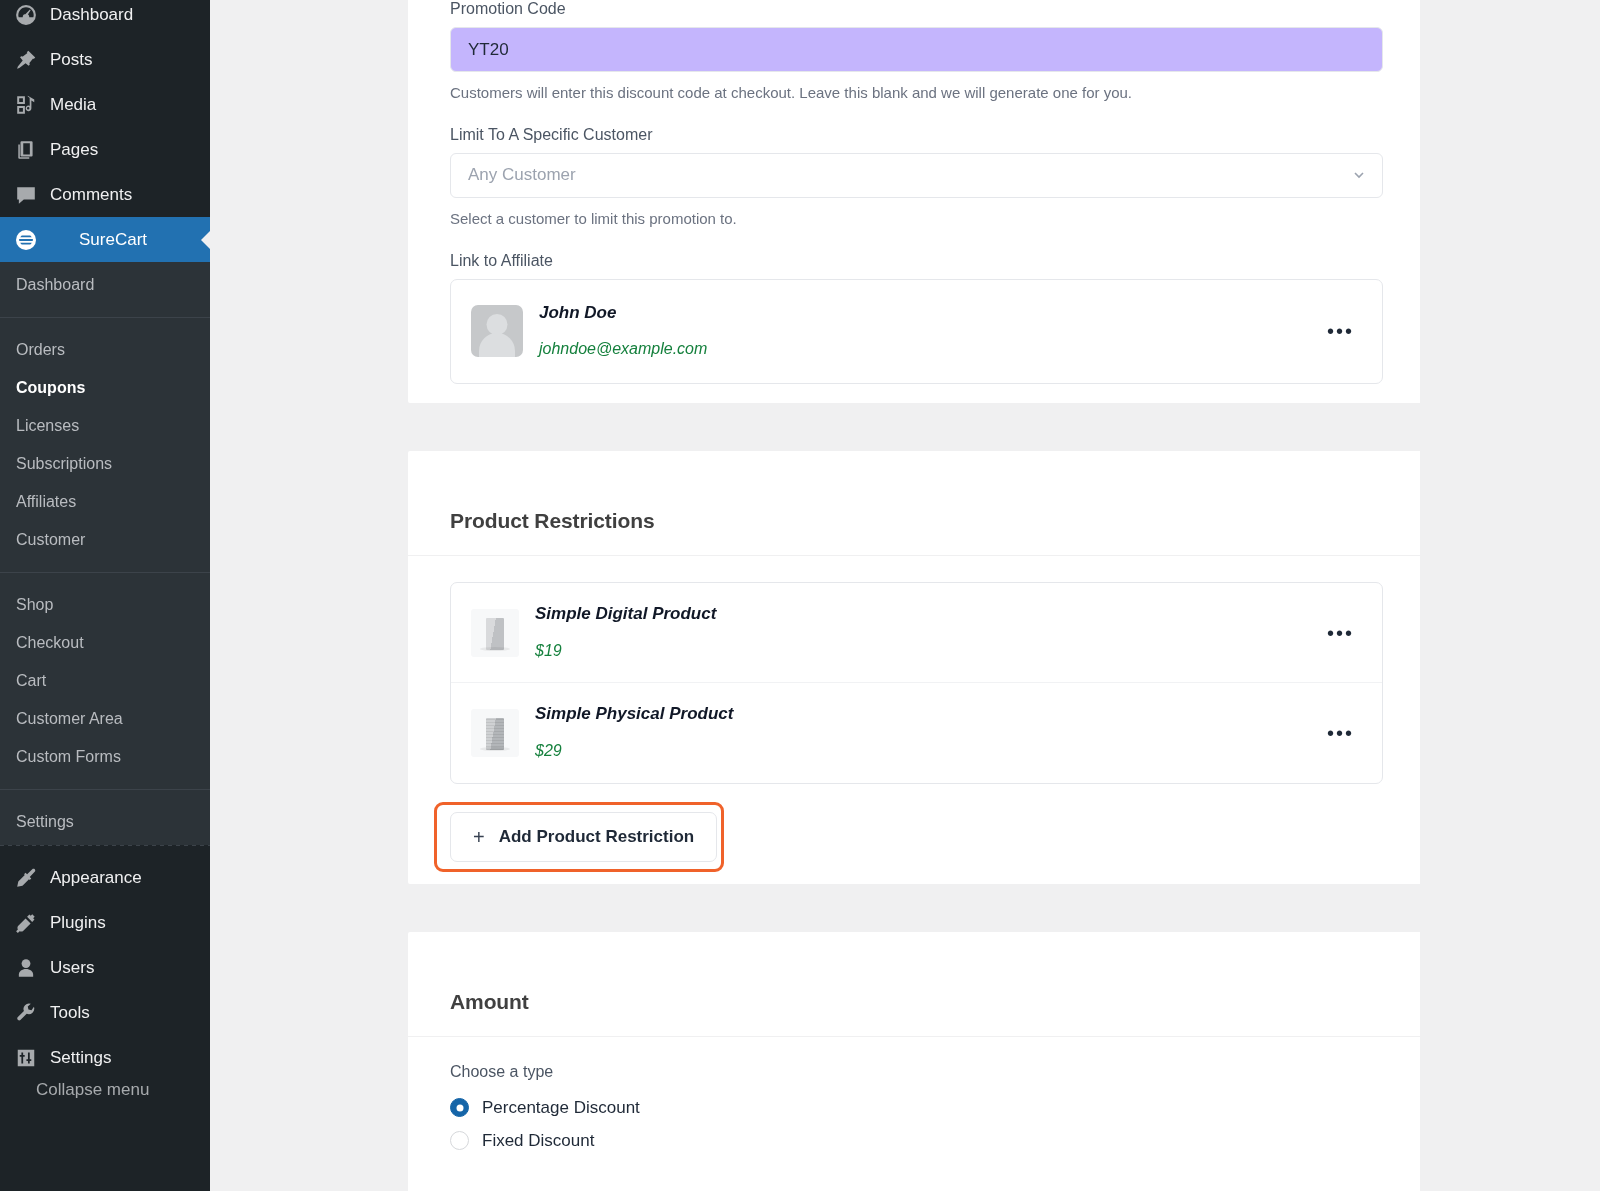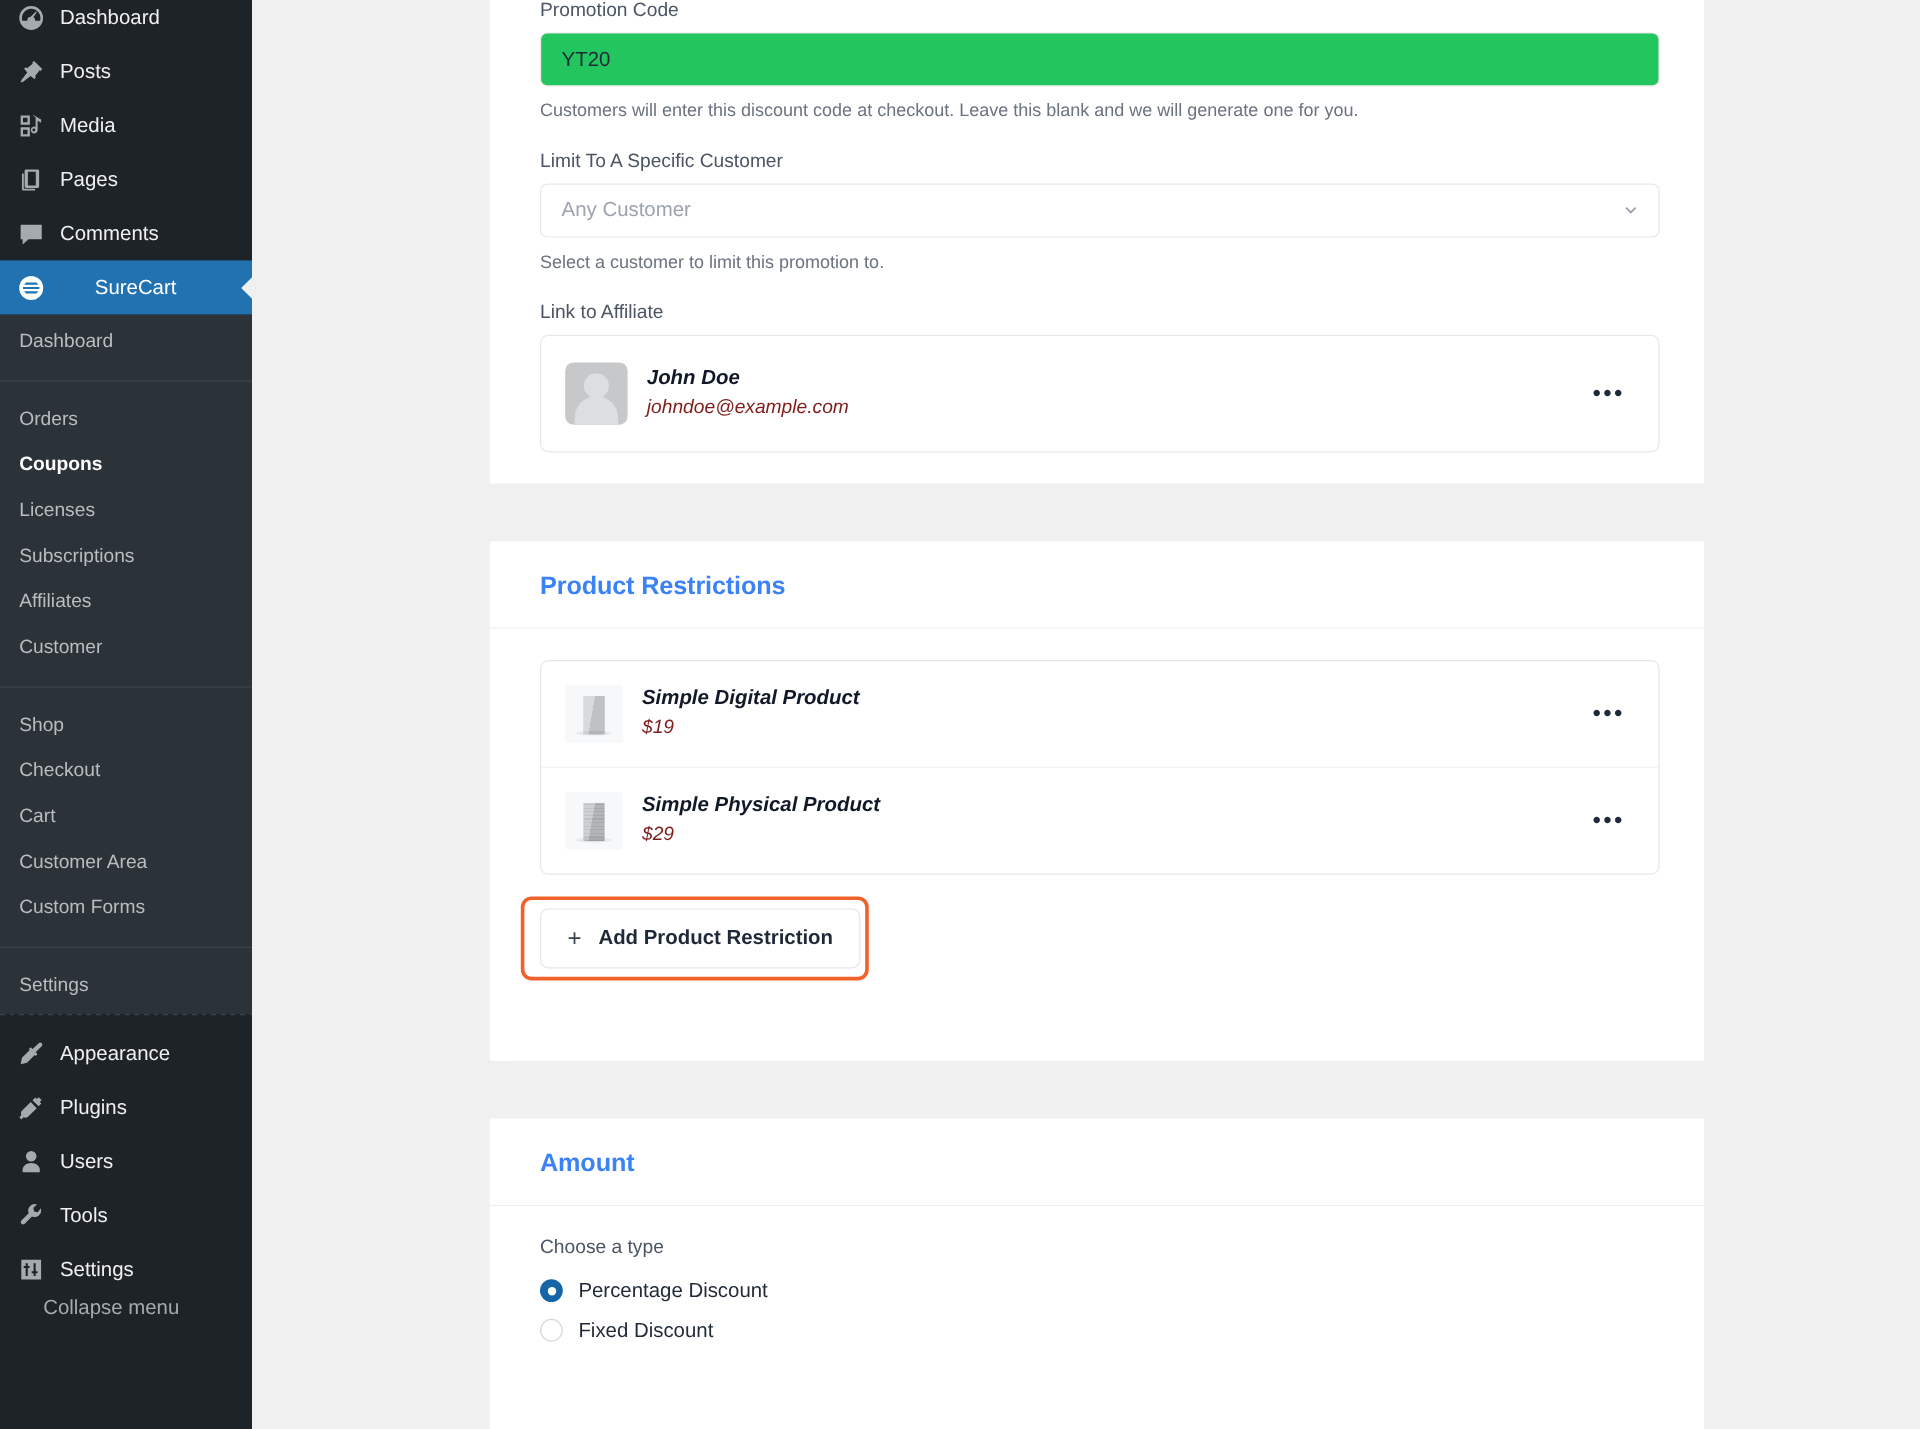--- a/index.html
+++ b/index.html
@@ -128,38 +128,39 @@
     border-radius: 2px;
   }
 
   .card-head {
     padding: 26px 42px 22px 42px;
     border-bottom: 1px solid #f0f0f1;
   }
   .card-title {
     font-size: 21px;
     font-weight: bold;
-    color: #3b82f6;
+    color: #404040;
     letter-spacing: -0.1px;
+    margin-top: 32px;
   }
   .card-body { padding: 26px 42px 30px 42px; }
 
   
   .field-label {
     font-size: 16px;
     color: #4b5563;
     margin-bottom: 9px;
     display: block;
   }
   .text-input {
     width: 100%;
     height: 45px;
     border: 1px solid #e5e7eb;
     border-radius: 6px;
-    background: #22c55e;
+    background: #c4b5fd;
     font-size: 17px;
     color: #1f2937;
     padding: 0 17px;
     font-family: "Liberation Sans", sans-serif;
     outline: none;
   }
   .field-help {
     font-size: 15px;
     color: #6b7280;
     margin-top: 10px;
@@ -264,23 +265,23 @@
 
   .entity-meta { flex: 1 1 auto; min-width: 0; font-style: italic; }
   .entity-name {
     font-size: 17px;
     font-weight: bold;
     color: #111827;
     line-height: 1.35;
   }
   .entity-sub {
     font-size: 16px;
-    color: #7f1d1d;
+    color: #15803d;
     line-height: 1.4;
-    margin-top: 2px;
+    margin-top: 14px;
   }
 
   .kebab {
     flex: 0 0 auto;
     color: #1f2937;
     font-size: 20px;
     letter-spacing: 2px;
     line-height: 1;
     cursor: pointer;
     padding: 4px 8px;

